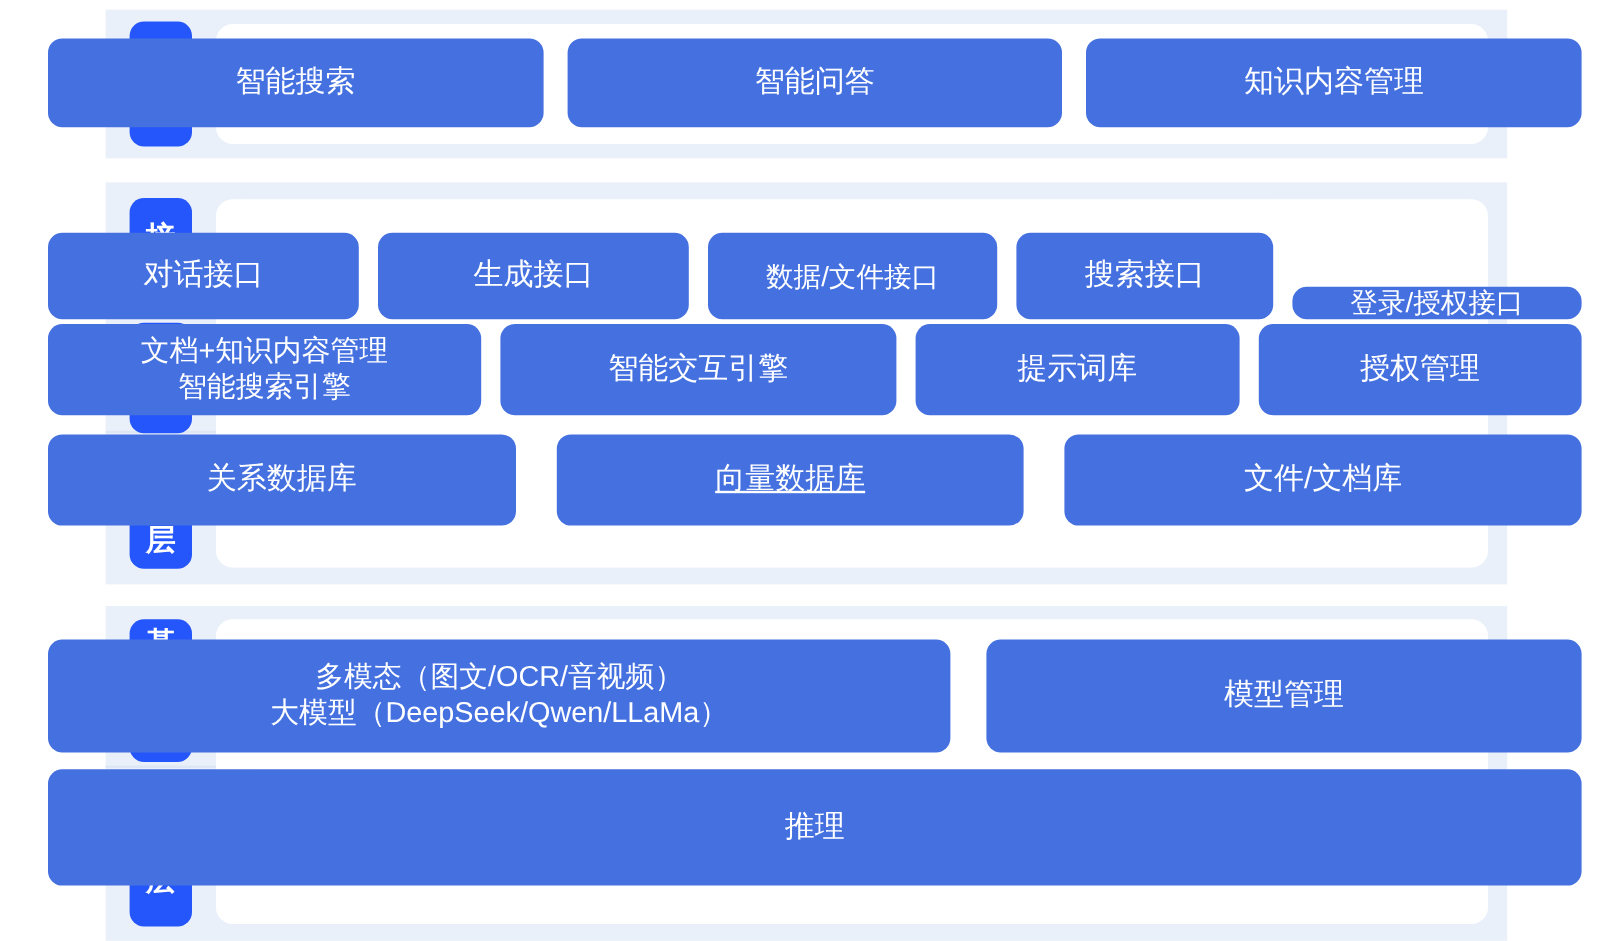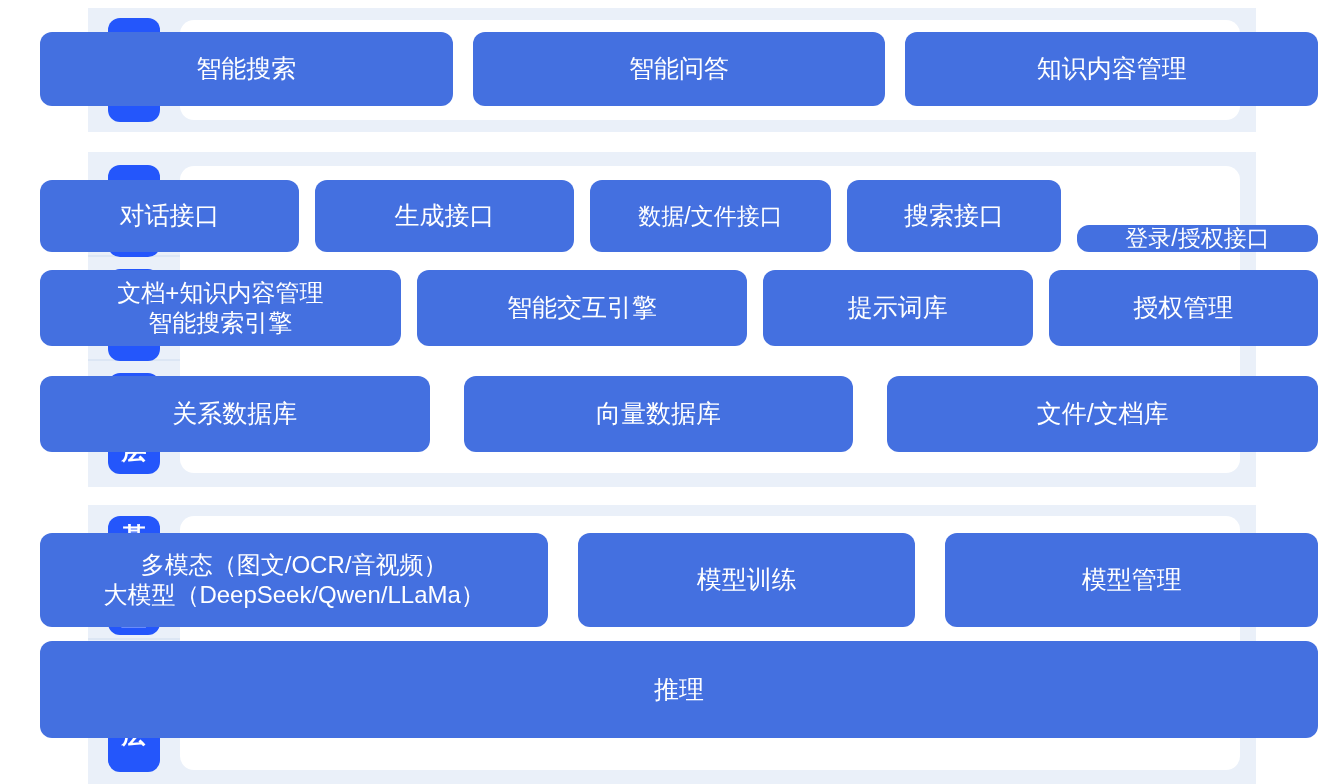--- a/index.html
+++ b/index.html
@@ -107,21 +107,21 @@
   #row-users {
     top: 32px;
     height: 74px;
     gap: 20px;
   }
   #row-users .box { flex: 1 1 0; }
 
   
   #middle-card { top: 166px; height: 307px; }
   #row-interface {
-    top: 180px;
+    top: 194px;
     height: 72px;
     gap: 16px;
   }
   #row-interface .box:nth-child(1) { flex: 1.08 1 0; }
   #row-interface .box:nth-child(2) { flex: 1.08 1 0; }
   #row-interface .box:nth-child(3) { flex: 1.00 1 0; }
   #row-interface .box:nth-child(4) { flex: 0.88 1 0; }
   #row-interface .box:nth-child(5) { flex: 1.00 1 0; margin-top: 45px; }
 
   
@@ -130,26 +130,26 @@
     height: 76px;
     gap: 16px;
   }
   #row-app .box:nth-child(1) { flex: 1.36 1 0; }
   #row-app .box:nth-child(2) { flex: 1.24 1 0; }
   #row-app .box:nth-child(3) { flex: 1.00 1 0; }
   #row-app .box:nth-child(4) { flex: 1.00 1 0; }
 
   
   #row-data {
-    top: 376px;
+    top: 362px;
     height: 76px;
     gap: 34px;
   }
   #row-data .box:nth-child(1) { flex: 1.00 1 0; }
-  #row-data .box:nth-child(2) { flex: 1.00 1 0; }
+  #row-data .box:nth-child(2) { flex: 1.00 1 0; text-decoration: underline; }
   #row-data .box:nth-child(3) { flex: 1.11 1 0; }
 
   
   #base-card { top: 516px; height: 254px; }
   #row-model {
     top: 533px;
     height: 94px;
     gap: 30px;
   }
   #row-model .box:nth-child(1) { flex: 1.38 1 0; }
@@ -234,21 +234,20 @@
 
   <div class="side-pill" id="pill-compute" style="top:644px; height:128px;">
     <span class="pill-text">算力层</span>
   </div>
 
   <div class="card" id="base-card"></div>
 
   <div class="row" id="row-model">
     <div class="box two-line">多模态（图文/OCR/音视频）
 大模型（DeepSeek/Qwen/LLaMa）</div>
-    <div class="box">模型训练</div>
     <div class="box">模型管理</div>
   </div>
 
   <div class="row" id="row-compute">
     <div class="box">推理</div>
   </div>
 
 </div>
 
 </body></html>

